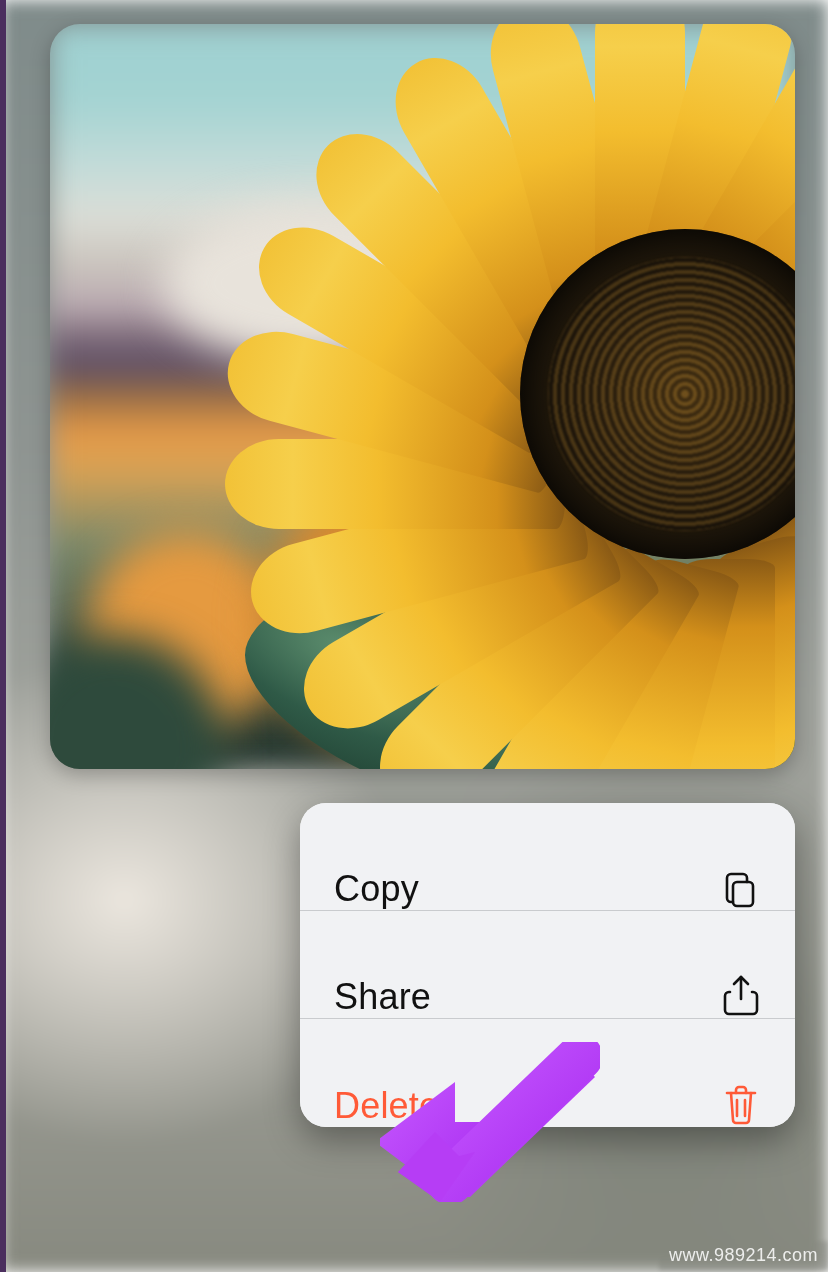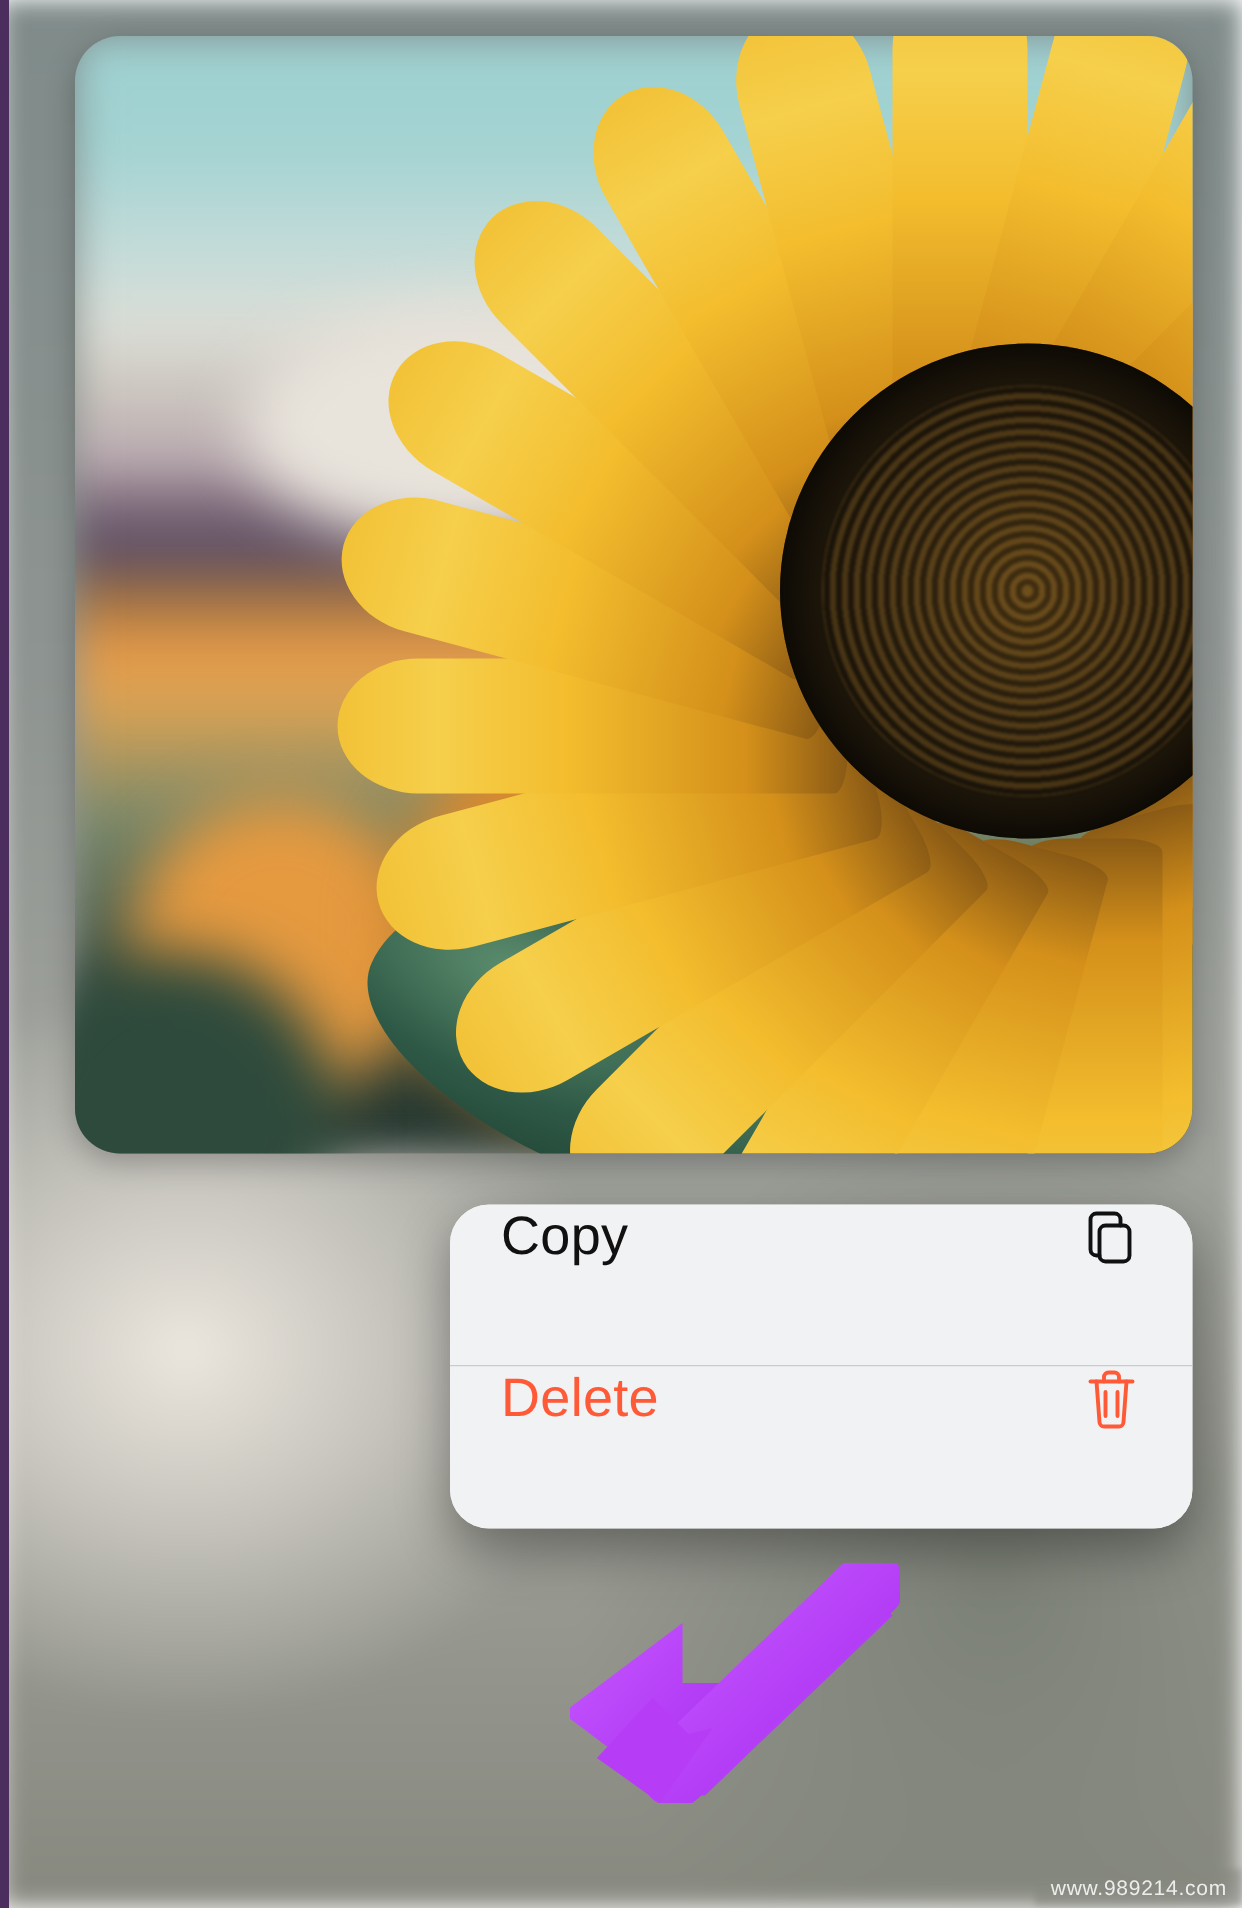--- a/index.html
+++ b/index.html
@@ -113,21 +113,21 @@
     left: 300px;
     top: 803px;
     width: 495px;
     background: #eceef0;
     border-radius: 26px;
     box-shadow: 0 14px 34px rgba(0,0,0,0.35);
     overflow: hidden;
   }
   .menu-item {
     display: flex;
-    align-items: flex-start;
+    align-items: flex-end;
     justify-content: space-between;
     padding: 0 34px;
     height: 108px;
     font-size: 36px;
     color: #111;
     background: #f1f2f4;
     border-bottom: 1px solid #c9cbce;
     cursor: pointer;
   }
   .menu-item:last-child { border-bottom: none; }
@@ -142,21 +142,21 @@
     left: 380px;
     top: 1042px;
     pointer-events: none;
   }
 
   
   .watermark {
     position: absolute;
     right: 10px;
     bottom: 6px;
-    font-size: 14px;
+    font-size: 18px;
     color: rgba(255,255,255,0.85);
     font-family: Arial, sans-serif;
     letter-spacing: 0.5px;
   }
   .watermark::before{
     content:"";
     position:absolute;
     left:-10px; right:-10px; top:-4px; bottom:-4px;
     background: rgba(0,0,0,0.25);
     z-index:-1;
@@ -210,20 +210,30 @@
   <div class="menu-item">
     <span class="label">Copy</span>
     <span class="icon">
       <svg width="42" height="42" viewBox="0 0 42 42" fill="none" stroke-width="2.6" stroke-linejoin="round" stroke-linecap="round">
         <rect x="14" y="14" width="20" height="24" rx="4"></rect>
         <path d="M28 14 V10 a4 4 0 0 0 -4 -4 H12 a4 4 0 0 0 -4 4 v20 a4 4 0 0 0 4 4 h2"></path>
       </svg>
     </span>
   </div>
 
+  <div class="menu-item">
+    <span class="label">Share</span>
+    <span class="icon">
+      <svg width="40" height="44" viewBox="0 0 40 44" fill="none" stroke-width="2.6" stroke-linejoin="round" stroke-linecap="round">
+        <path d="M20 3 v22"></path>
+        <path d="M13 10 l7 -7 l7 7"></path>
+        <path d="M9 18 h-1 a4 4 0 0 0 -4 4 v14 a4 4 0 0 0 4 4 h24 a4 4 0 0 0 4 -4 v-14 a4 4 0 0 0 -4 -4 h-1"></path>
+      </svg>
+    </span>
+  </div>
 
 
   <div class="menu-item destructive">
     <span class="label">Delete</span>
     <span class="icon">
       <svg width="40" height="44" viewBox="0 0 40 44" fill="none" stroke-width="2.6" stroke-linejoin="round" stroke-linecap="round">
         <path d="M6 10 h28"></path>
         <path d="M15 10 V7 a3 3 0 0 1 3 -3 h4 a3 3 0 0 1 3 3 v3"></path>
         <path d="M10 10 l2 27 a3 3 0 0 0 3 3 h10 a3 3 0 0 0 3 -3 l2 -27"></path>
         <path d="M16 17 v16 M24 17 v16"></path>

